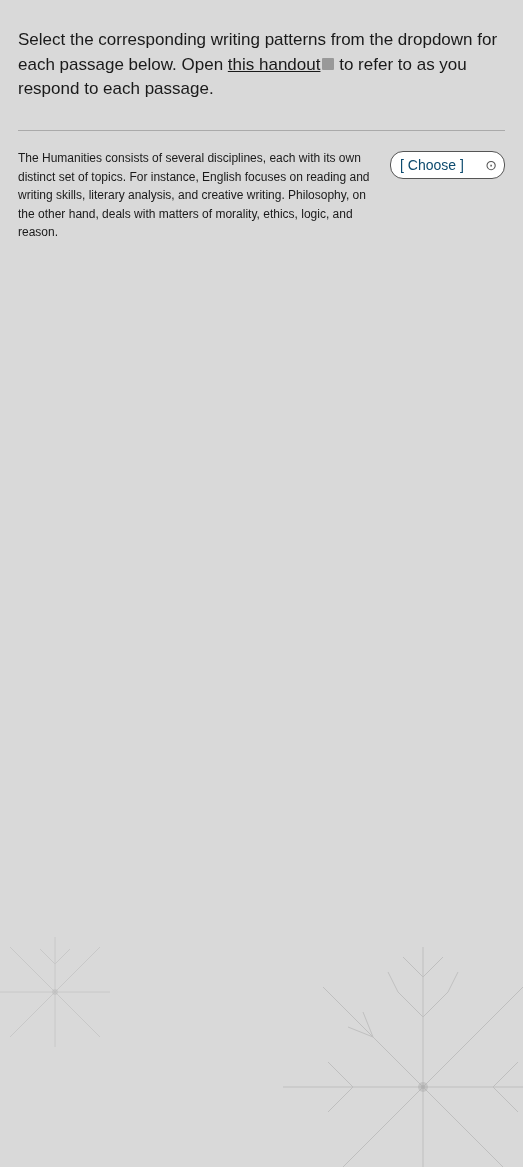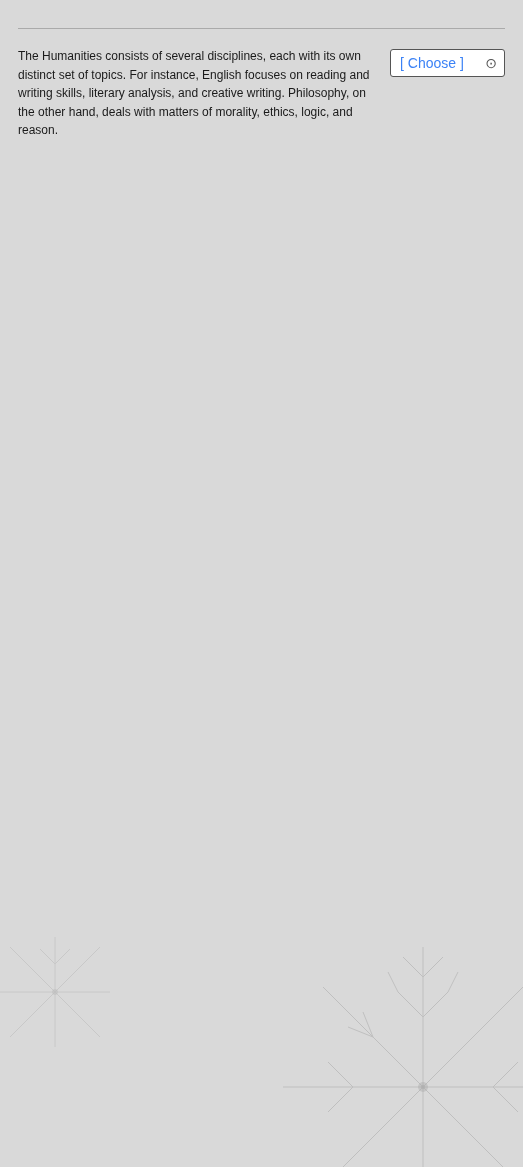--- a/index.html
+++ b/index.html
@@ -86,24 +86,24 @@
     .dropdown-container {
       position: relative;
       display: inline-block;
     }
 
     .dropdown-container select {
       appearance: none;
       -webkit-appearance: none;
       background-color: #fff;
       border: 1.5px solid #555;
-      border-radius: 3px;
+      border-radius: 13px;
       padding: 5px 30px 5px 9px;
       font-size: 14px;
-      color: #3b82f6;
+      color: #0c4a6e;
       cursor: pointer;
       min-width: 115px;
       font-family: Arial, sans-serif;
     }
 
     .dropdown-container::after {
       content: '⊙';
       position: absolute;
       right: 8px;
       top: 50%;
@@ -132,20 +132,25 @@
       height: 150px;
       opacity: 0.2;
       pointer-events: none;
     }
   </style>
 </head>
 <body>
 
 <div class="page-container">
 
+  <div class="instructions-block">
+    <p class="instructions-text">
+      <span>Select the corresponding writing patterns from the dropdown for each passage below. Open </span><span class="handout-link">this handout</span><span class="link-icon" style="display:inline-block;width:12px;height:12px;background:#999;margin-left:2px;vertical-align:middle;border-radius:1px;position:relative;top:-1px;"></span><span> to refer to as you respond to each passage.</span>
+    </p>
+  </div>
 
   <div class="divider"></div>
 
   <div class="passage-section">
 
     <div class="passage-text">
       <span>The Humanities consists of several disciplines, each with its own distinct set of topics. For instance, English focuses on reading and writing skills, literary analysis, and creative writing. Philosophy, on the other hand, deals with matters of morality, ethics, logic, and reason.</span>
     </div>
 
     <div class="dropdown-wrapper">

